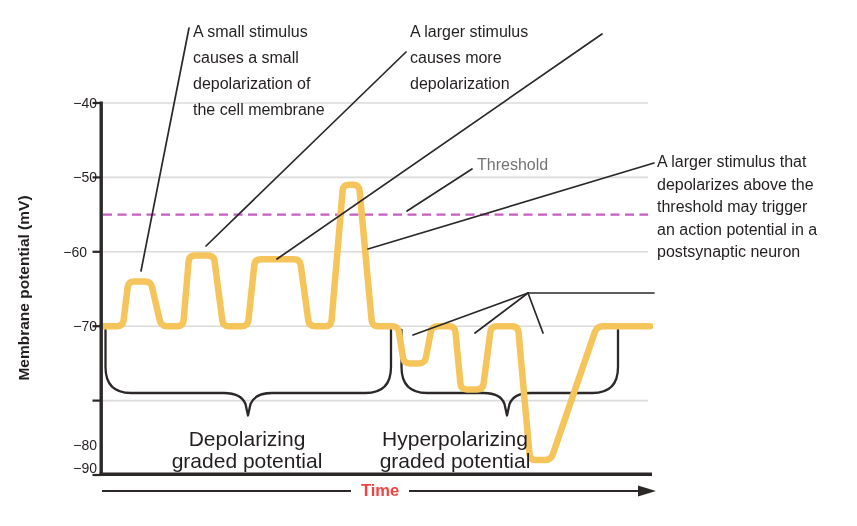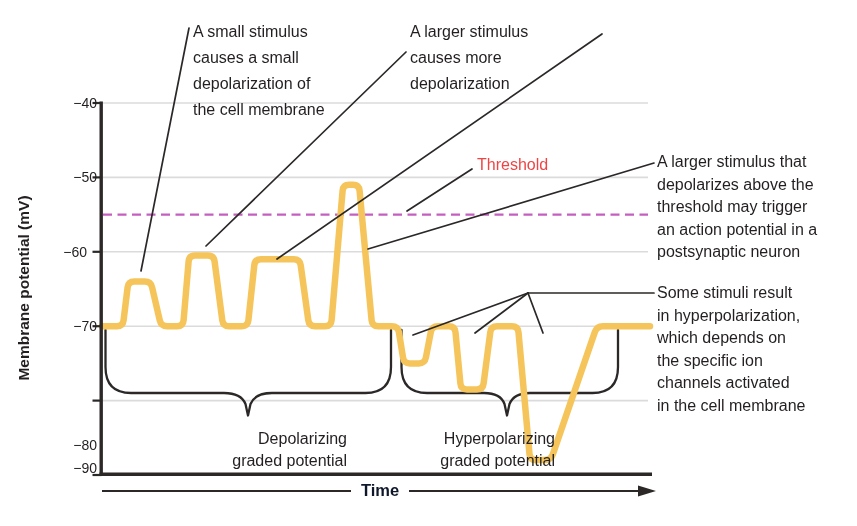--- a/index.html
+++ b/index.html
@@ -7,37 +7,37 @@
     position:relative;width:857px;height:526px;background:#fff;overflow:hidden;
     font-family:"Liberation Sans","DejaVu Sans",sans-serif;color:#231F20;
   }
   #chart-svg{position:absolute;left:0;top:0;}
   .ann{
     position:absolute;white-space:pre-line;font-size:16px;line-height:26px;
     color:#231F20;
   }
   .ann-right{line-height:22.5px;}
   .brace-label{
-    position:absolute;text-align:right;white-space:pre-line;
-    font-size:16px;line-height:22px;color:#231F20;
+    position:absolute;text-align:center;white-space:pre-line;
+    font-size:21px;line-height:22px;color:#231F20;
   }
   .tick-label{
     position:absolute;width:57px;text-align:right;font-size:14px;
     line-height:20px;color:#231F20;
   }
   #y-axis-title{
     position:absolute;left:25px;top:288px;width:400px;height:20px;
     transform:translate(-50%,-50%) rotate(-90deg);
     font-size:15.5px;font-weight:bold;text-align:center;color:#231F20;
   }
   #time-label{
     position:absolute;left:352px;top:481px;width:56px;text-align:center;
-    font-size:16.5px;font-weight:bold;color:#0f172a;
+    font-size:16.5px;font-weight:bold;color:#ef4444;
   }
-  #threshold-label{position:absolute;font-size:16px;color:#ef4444;}
+  #threshold-label{position:absolute;font-size:16px;color:#737373;}
 </style>
 </head>
 <body>
 
 <div id="figure">
 
   <svg id="chart-svg" width="857" height="526" viewBox="0 0 857 526">
 
     <g id="gridlines">
         <line x1="102" x2="648" y1="103" y2="103" stroke="#DBDBDB" stroke-width="1.6"></line>
@@ -105,26 +105,20 @@
 the cell membrane</div>
   <div class="ann" style="left:410px;top:19px;">A larger stimulus
 causes more
 depolarization</div>
   <div id="threshold-label" style="left:477px;top:156px;">Threshold</div>
   <div class="ann ann-right" style="left:657px;top:151px;">A larger stimulus that
 depolarizes above the
 threshold may trigger
 an action potential in a
 postsynaptic neuron</div>
-  <div class="ann ann-right" style="left:657px;top:282px;">Some stimuli result
-in hyperpolarization,
-which depends on
-the specific ion
-channels activated
-in the cell membrane</div>
 
   <div class="brace-label" style="left:147px;top:428px;width:200px;">Depolarizing
 graded potential</div>
   <div class="brace-label" style="left:355px;top:428px;width:200px;">Hyperpolarizing
 graded potential</div>
 
   <div id="time-label">Time</div>
 </div>
 
 </body></html>

